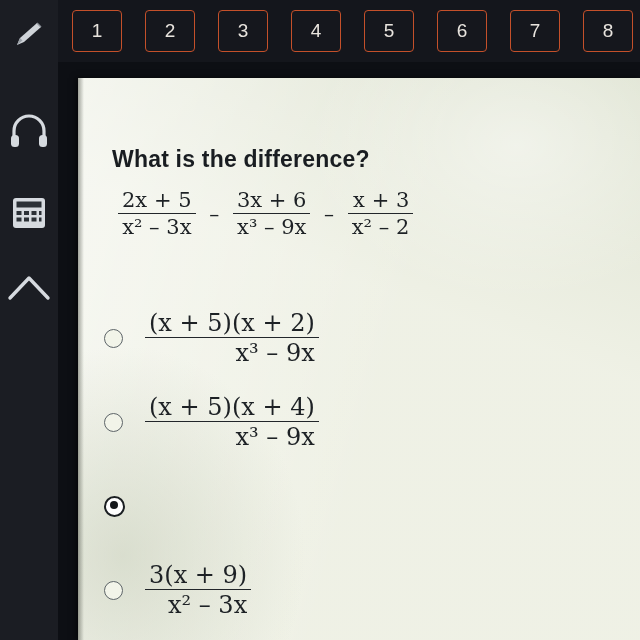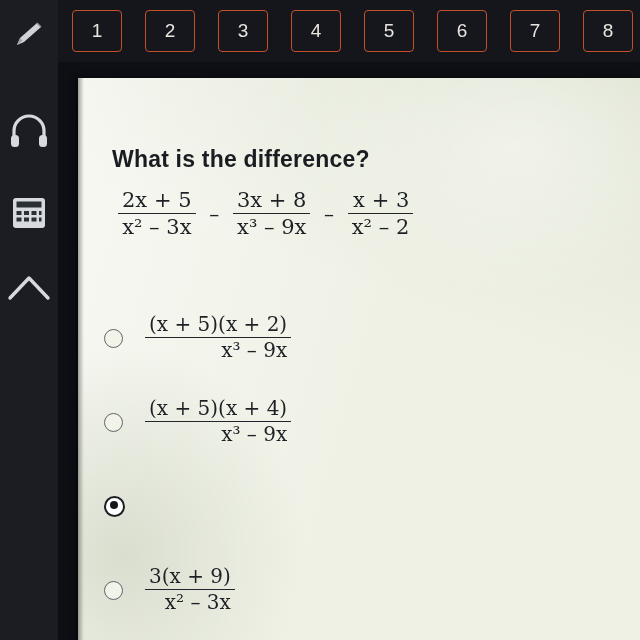--- a/index.html
+++ b/index.html
@@ -174,21 +174,21 @@
   }
   .radio.selected:after {
     content: "";
     position: absolute;
     left: 3.5px; top: 3.5px;
     width: 8px; height: 8px;
     border-radius: 50%;
     background: #15181b;
   }
   .choice-body {
-    font-size: 20px;
+    font-size: 24px;
     font-family: "DejaVu Serif", serif;
     color: #1d2125;
   }
   .choice-body .frac .den { border-top-width: 1.5px; }
 </style>
 </head>
 <body>
 
 <div id="screen">
 
@@ -258,21 +258,21 @@
 
     <div class="q-title">What is the difference?</div>
 
     <div id="expression">
       <span class="frac">
         <span class="num">2x + 5</span>
         <span class="den">x² – 3x</span>
       </span>
       <span class="op">–</span>
       <span class="frac">
-        <span class="num">3x + 8</span>
+        <span class="num">3x + 6</span>
         <span class="den">x³ – 9x</span>
       </span>
       <span class="op">–</span>
       <span class="frac">
         <span class="num">x + 3</span>
         <span class="den">x² – 2</span>
       </span>
     </div>
 
     <div id="choices">

